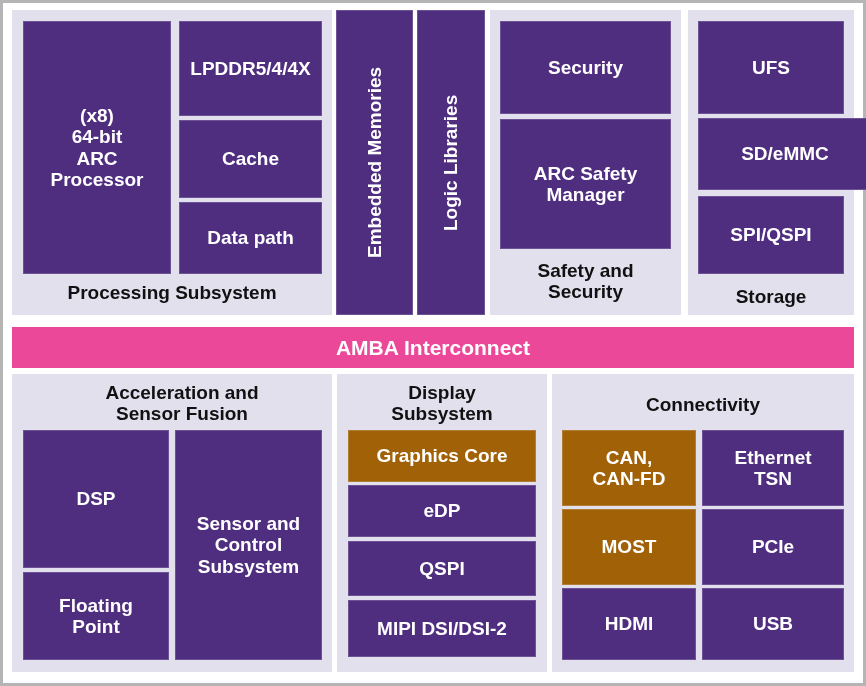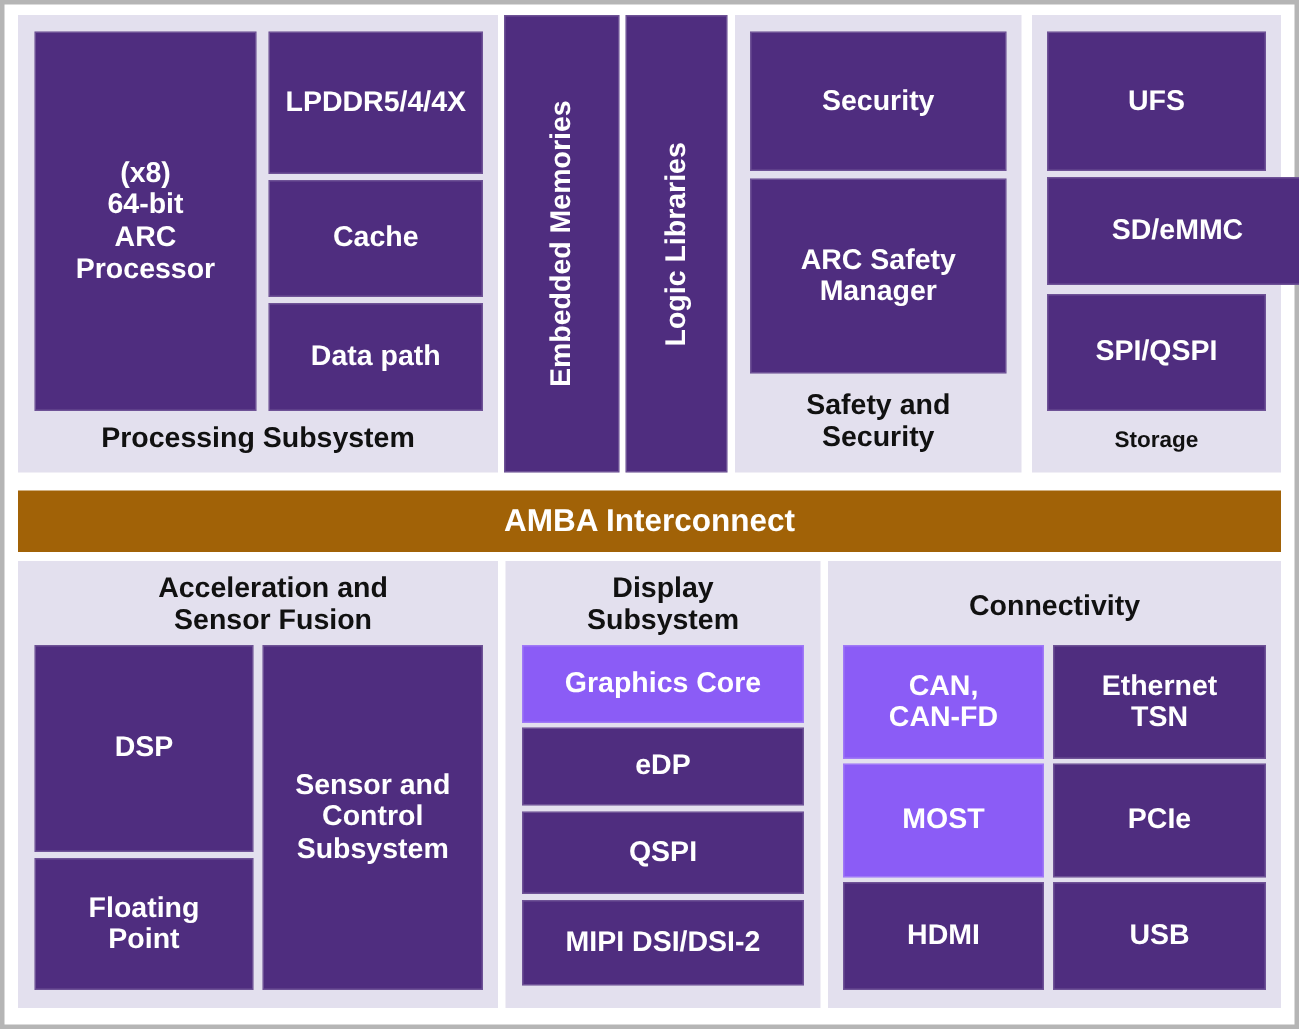--- a/index.html
+++ b/index.html
@@ -34,28 +34,28 @@
   
   .blk{
     display:flex;align-items:center;justify-content:center;
     text-align:center;
     color:#ffffff;
     font-weight:bold;
     line-height:1.12;
     border:1px solid rgba(255,255,255,0.18);
   }
   .blk.purple{background:#4f2d7f;}
-  .blk.gray{background:#8b5cf6;}
+  .blk.gray{background:#a16207;}
   .vert{
     writing-mode:vertical-rl;
     transform:rotate(180deg);
   }
   .bar{
     display:flex;align-items:center;justify-content:center;
-    background:#a16207;color:#fff;font-weight:bold;
+    background:#ec4899;color:#fff;font-weight:bold;
   }
 </style>
 </head>
 <body>
 
 <div id="canvas">
 
   <div class="node panel" style="left:9px;top:7px;width:320px;height:305px;">
     <div class="node blk purple" style="left:11px;top:11px;width:148px;height:253px;font-size:19px;">(x8)<br>64-bit<br>ARC<br>Processor</div>
     <div class="node blk purple" style="left:167px;top:11px;width:143px;height:95px;font-size:19px;">LPDDR5/4/4X</div>
@@ -71,21 +71,21 @@
   <div class="node panel" style="left:487px;top:7px;width:191px;height:305px;">
     <div class="node blk purple" style="left:10px;top:11px;width:171px;height:93px;font-size:19px;">Security</div>
     <div class="node blk purple" style="left:10px;top:109px;width:171px;height:130px;font-size:19px;">ARC Safety<br>Manager</div>
     <div class="panel-label" style="top:250px;font-size:19px;text-align:center;">Safety and<br>Security</div>
   </div>
 
   <div class="node panel" style="left:685px;top:7px;width:166px;height:305px;">
     <div class="node blk purple" style="left:10px;top:11px;width:146px;height:93px;font-size:19px;">UFS</div>
     <div class="node blk purple" style="left:10px;top:108px;width:174px;height:72px;font-size:19px;">SD/eMMC</div>
     <div class="node blk purple" style="left:10px;top:186px;width:146px;height:78px;font-size:19px;">SPI/QSPI</div>
-    <div class="panel-label" style="top:276px;font-size:15px;">Storage</div>
+    <div class="panel-label" style="top:276px;font-size:19px;">Storage</div>
   </div>
 
   <div class="node bar" style="left:9px;top:324px;width:842px;height:41px;font-size:21px;">AMBA Interconnect</div>
 
   <div class="node panel" style="left:9px;top:371px;width:320px;height:298px;">
     <div class="panel-label" style="top:8px;font-size:19px;padding-left:20px;">Acceleration and<br>Sensor Fusion</div>
     <div class="node blk purple" style="left:11px;top:56px;width:146px;height:138px;font-size:19px;">DSP</div>
     <div class="node blk purple" style="left:11px;top:198px;width:146px;height:88px;font-size:19px;">Floating<br>Point</div>
     <div class="node blk purple" style="left:163px;top:56px;width:147px;height:230px;font-size:19px;">Sensor and<br>Control<br>Subsystem</div>
   </div>

